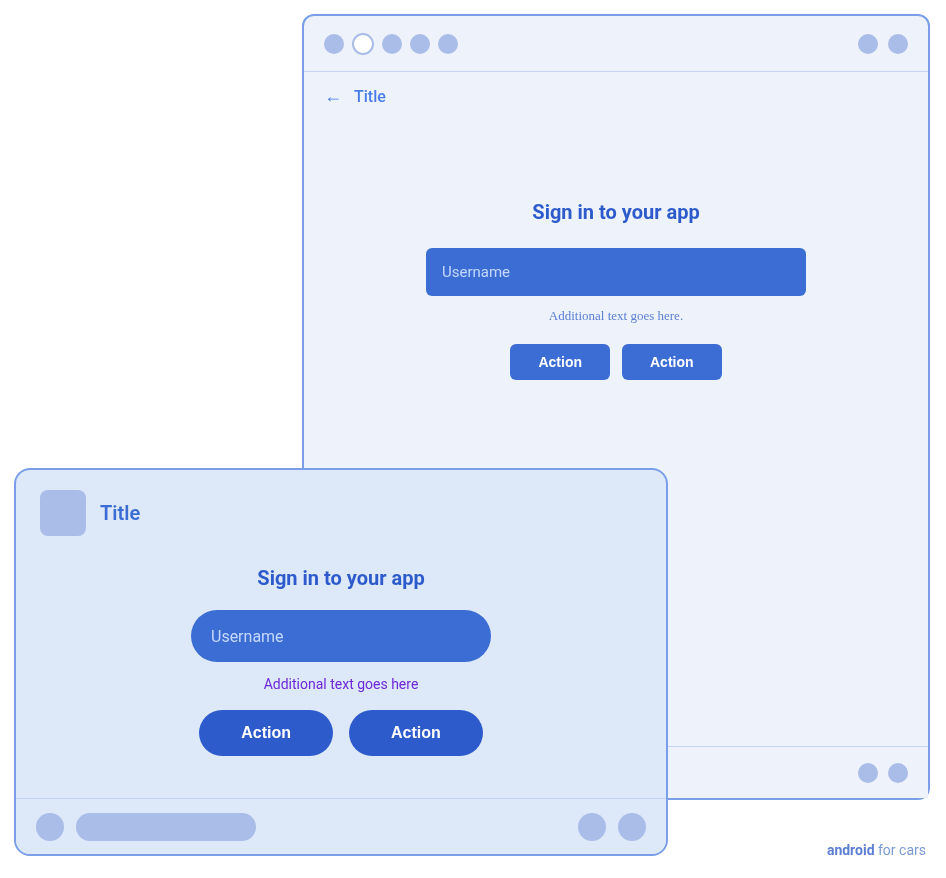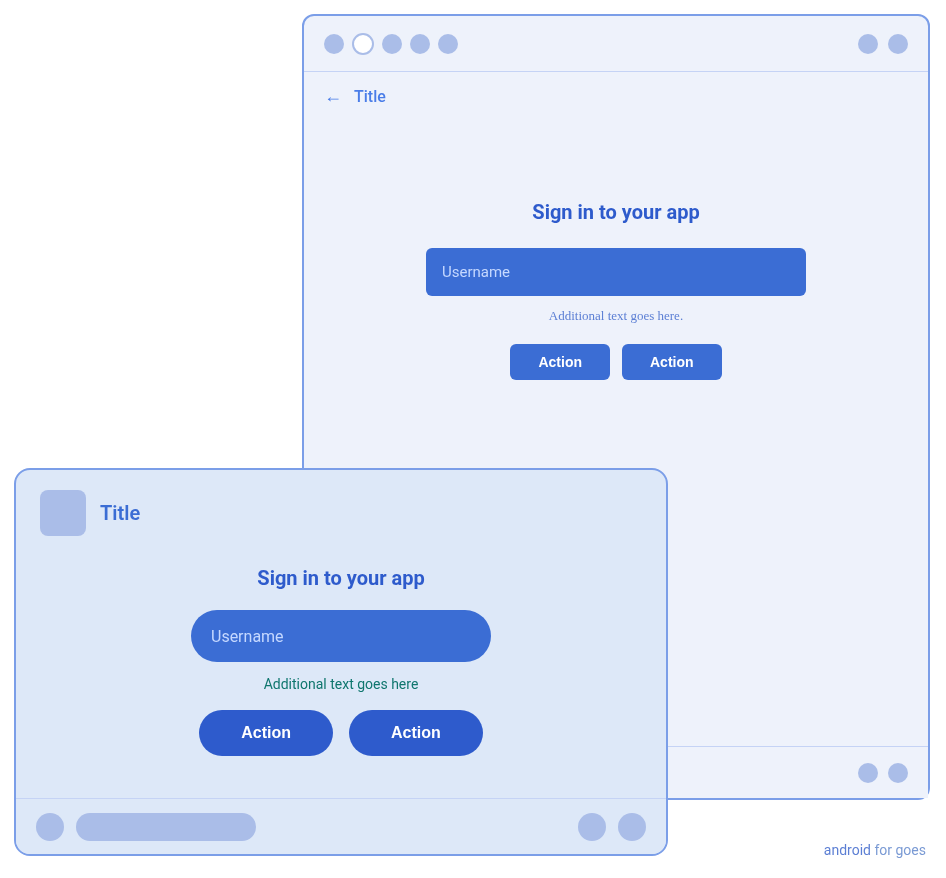--- a/index.html
+++ b/index.html
@@ -208,21 +208,21 @@
       padding: 0 20px;
       margin-bottom: 14px;
     }
 
     .car-input-text {
       color: #c5d8ff;
       font-size: 16px;
     }
 
     .car-helper-text {
-      color: #0f766e;
+      color: #6d28d9;
       font-size: 14px;
       margin-bottom: 18px;
       text-align: center;
     }
 
     .car-actions {
       display: flex;
       gap: 16px;
       margin-bottom: 16px;
     }
@@ -280,21 +280,21 @@
     
     .brand-label {
       position: absolute;
       bottom: 20px;
       right: 20px;
       font-size: 14px;
       color: #7a9ad4;
     }
 
     .brand-label strong {
-      font-weight: 400;
+      font-weight: 700;
       color: #5c7fd4;
     }
   </style>
 </head>
 <body>
 
 <div class="phone-mockup">
 
   <div class="phone-status-bar">
     <div class="phone-status-left">
@@ -359,14 +359,14 @@
     </div>
     <div class="car-bottom-right">
       <div class="car-bottom-dot"></div>
       <div class="car-bottom-dot"></div>
     </div>
 
   </div>
 </div>
 
 <div class="brand-label">
-  <strong>android</strong><span> for goes</span>
+  <strong>android</strong><span> for cars</span>
 </div>
 
 </body></html>

